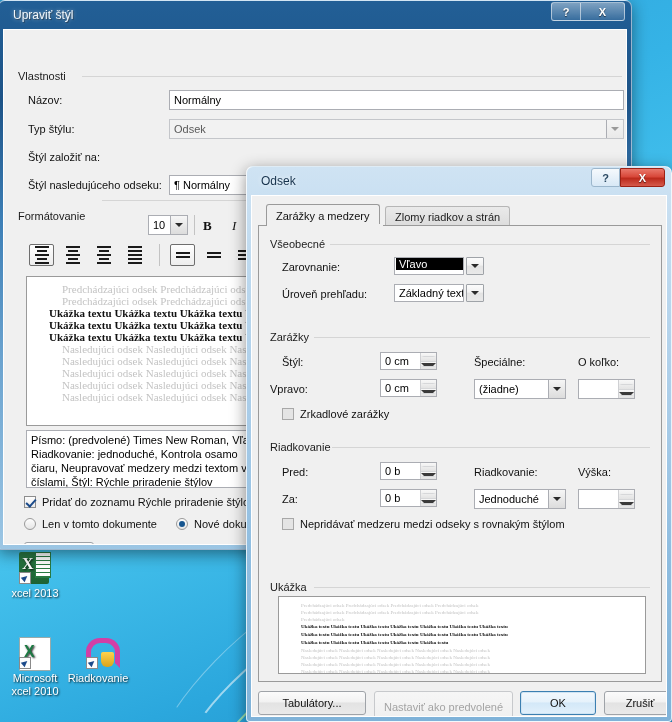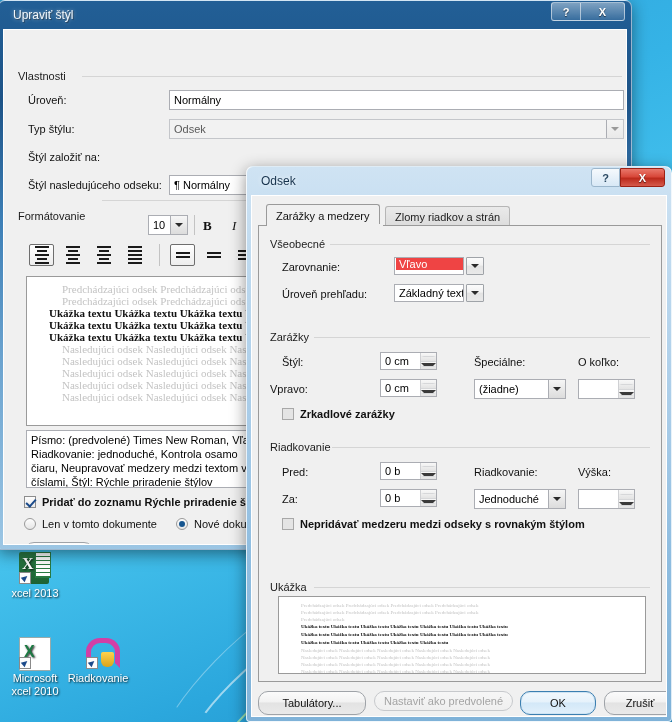--- a/index.html
+++ b/index.html
@@ -155,54 +155,54 @@
     overflow: hidden; white-space: nowrap;
   }
   .combo {
     position: absolute; box-sizing: border-box;
     background: #fff; border: 1px solid #abadb3;
     font-size: 11px; color: #000;
     display: flex; align-items: center;
     overflow: hidden;
   }
   .combo .val { flex: 1; padding-left: 4px; white-space: nowrap; overflow: hidden; }
-  .combo .val.sel { background: #ef4444; color: #fff; margin:1px 0 5px 1px; padding-left:3px; }
+  .combo .val.sel { background: #000000; color: #fff; margin:1px 0 5px 1px; padding-left:3px; }
   .combo .arrow {
     width: 16px; align-self: stretch;
     background: linear-gradient(180deg,#f6f6f6,#dcdcdc);
     border-left: 1px solid #abadb3;
     display:flex;align-items:center;justify-content:center;
   }
   .combo.disabled { background:#f2f2f2; color:#5a5a5a; border-color:#c4c6ca;}
   .combo.disabled .arrow { background: linear-gradient(180deg,#f4f4f4,#e9e9e9); }
   .caret { width:0;height:0;border-left:4px solid transparent;border-right:4px solid transparent;border-top:4px solid #2b2b2b;}
   .caret.dim { border-top-color:#9a9a9a; }
   .caret-up { width:0;height:0;border-left:3px solid transparent;border-right:3px solid transparent;border-bottom:3px solid #3a3a3a;}
   .caret-dn { width:0;height:0;border-left:3px solid transparent;border-right:3px solid transparent;border-top:3px solid #3a3a3a;}
 
   .spinwrap { position:absolute; box-sizing:border-box; border:1px solid #abadb3; background:#fff; display:flex; }
   .spinwrap .sval { flex:1; font-size:11px; padding:2px 0 0 4px; color:#000; }
   .spinwrap .spin { width:15px; border-left:1px solid #cfd0d3; display:flex; flex-direction:column; }
   .spinwrap .spin div { flex:1; display:flex; align-items:center; justify-content:center; background:linear-gradient(180deg,#f8f8f8,#e3e3e3); }
   .spinwrap .spin div:first-child { border-bottom:1px solid #d6d7d9; }
 
-  .chk { position:absolute; display:flex; align-items:center; font-size:11px; color:#111; white-space:nowrap;font-weight:bold;}
+  .chk { position:absolute; display:flex; align-items:center; font-size:11px; color:#111; white-space:nowrap;}
   .chk .box { width:12px;height:12px;border:1px solid #8d8d8d;background:linear-gradient(180deg,#fdfdfd,#eaeaea); margin-right:6px; box-sizing:border-box; position:relative;}
   .chk .box.checked:after {
     content:""; position:absolute; left:3px; top:0px; width:4px; height:8px;
     border:solid #1b4a8a; border-width:0 2px 2px 0; transform:rotate(42deg);
   }
   .chk .box.gray { background:#e4e4e4; border-color:#a8a8a8; }
   .rad { position:absolute; display:flex; align-items:center; font-size:11px; color:#111; white-space:nowrap;}
   .rad .circ { width:12px;height:12px;border:1px solid #9a9a9a;border-radius:50%;background:linear-gradient(180deg,#fdfdfd,#e6e6e6);margin-right:6px;box-sizing:border-box;position:relative;}
   .rad .circ.on:after{content:"";position:absolute;left:2px;top:2px;width:6px;height:6px;border-radius:50%;background:#16558f;}
 
   .btn {
     position:absolute; box-sizing:border-box;
-    border:1px solid #9fa3a8; border-radius:10px;
+    border:1px solid #9fa3a8; border-radius:3px;
     background: linear-gradient(180deg,#fbfbfb 0%, #f2f2f2 45%, #e3e3e3 50%, #e9e9e9 100%);
     font-size:11px; color:#111;
     display:flex; align-items:center; justify-content:center;
     white-space:nowrap;
   }
   .btn.disabled { color:#a4a4a4; border-color:#c7c9cc; background:linear-gradient(180deg,#f6f6f6,#efefef); }
   .btn.default {
     border-color:#3c7fb1;
     box-shadow: 0 0 0 1px #cfe4f3 inset;
     background: linear-gradient(180deg,#f2f8fd 0%,#e6f2fb 45%,#d3e8f8 50%, #e2f0fb 100%);
@@ -301,21 +301,21 @@
           <div class="cbtn help">?</div>
           <div class="cbtn close-inactive">X</div>
         </div>
       </div>
 
       <div class="dlg-body">
 
         <div class="grp-label" style="left:14px; top:40px;">Vlastnosti</div>
         <div class="grp-line" style="left:78px; top:46px; width:540px;"></div>
 
-        <div class="lbl" style="left:24px; top:64px;">Úroveň:</div>
+        <div class="lbl" style="left:24px; top:64px;">Názov:</div>
         <div class="tbox" style="left:165px; top:60px; width:455px; height:20px;">Normálny</div>
 
         <div class="lbl" style="left:24px; top:93px;">Typ štýlu:</div>
         <div class="combo disabled" style="left:165px; top:89px; width:455px; height:20px;">
           <div class="val">Odsek</div>
           <div class="arrow">
               <div class="caret dim"></div>
             </div>
         </div>
 
@@ -586,21 +586,21 @@
           <div class="pv-line pv-black" style="font-size:5px; padding-left:22px; line-height:8px;">Ukážka textu Ukážka textu Ukážka textu Ukážka textu Ukážka textu</div>
           <div class="pv-line pv-gray" style="font-size:5px; padding-left:22px; line-height:7px;">Nasledujúci odsek Nasledujúci odsek Nasledujúci odsek Nasledujúci odsek Nasledujúci odsek</div>
           <div class="pv-line pv-gray" style="font-size:5px; padding-left:22px; line-height:7px;">Nasledujúci odsek Nasledujúci odsek Nasledujúci odsek Nasledujúci odsek Nasledujúci odsek</div>
           <div class="pv-line pv-gray" style="font-size:5px; padding-left:22px; line-height:7px;">Nasledujúci odsek Nasledujúci odsek Nasledujúci odsek Nasledujúci odsek Nasledujúci odsek</div>
           <div class="pv-line pv-gray" style="font-size:5px; padding-left:22px; line-height:7px;">Nasledujúci odsek Nasledujúci odsek Nasledujúci odsek Nasledujúci odsek Nasledujúci odsek</div>
         </div>
 
         <div class="btn" style="left:6px; top:495px; width:108px; height:24px;">
           <span>Tabulátory...</span>
         </div>
-        <div class="btn disabled" style="left:122px; top:495px; width:139px; height:20px;">
+        <div class="btn disabled" style="left:122px; top:495px; width:139px; height:32px;">
           <span>Nastaviť ako predvolené</span>
         </div>
         <div class="btn default" style="left:268px; top:495px; width:76px; height:24px;">
           <span>OK</span>
         </div>
         <div class="btn" style="left:352px; top:495px; width:72px; height:24px;">
           <span>Zrušiť</span>
         </div>
 
       </div>

